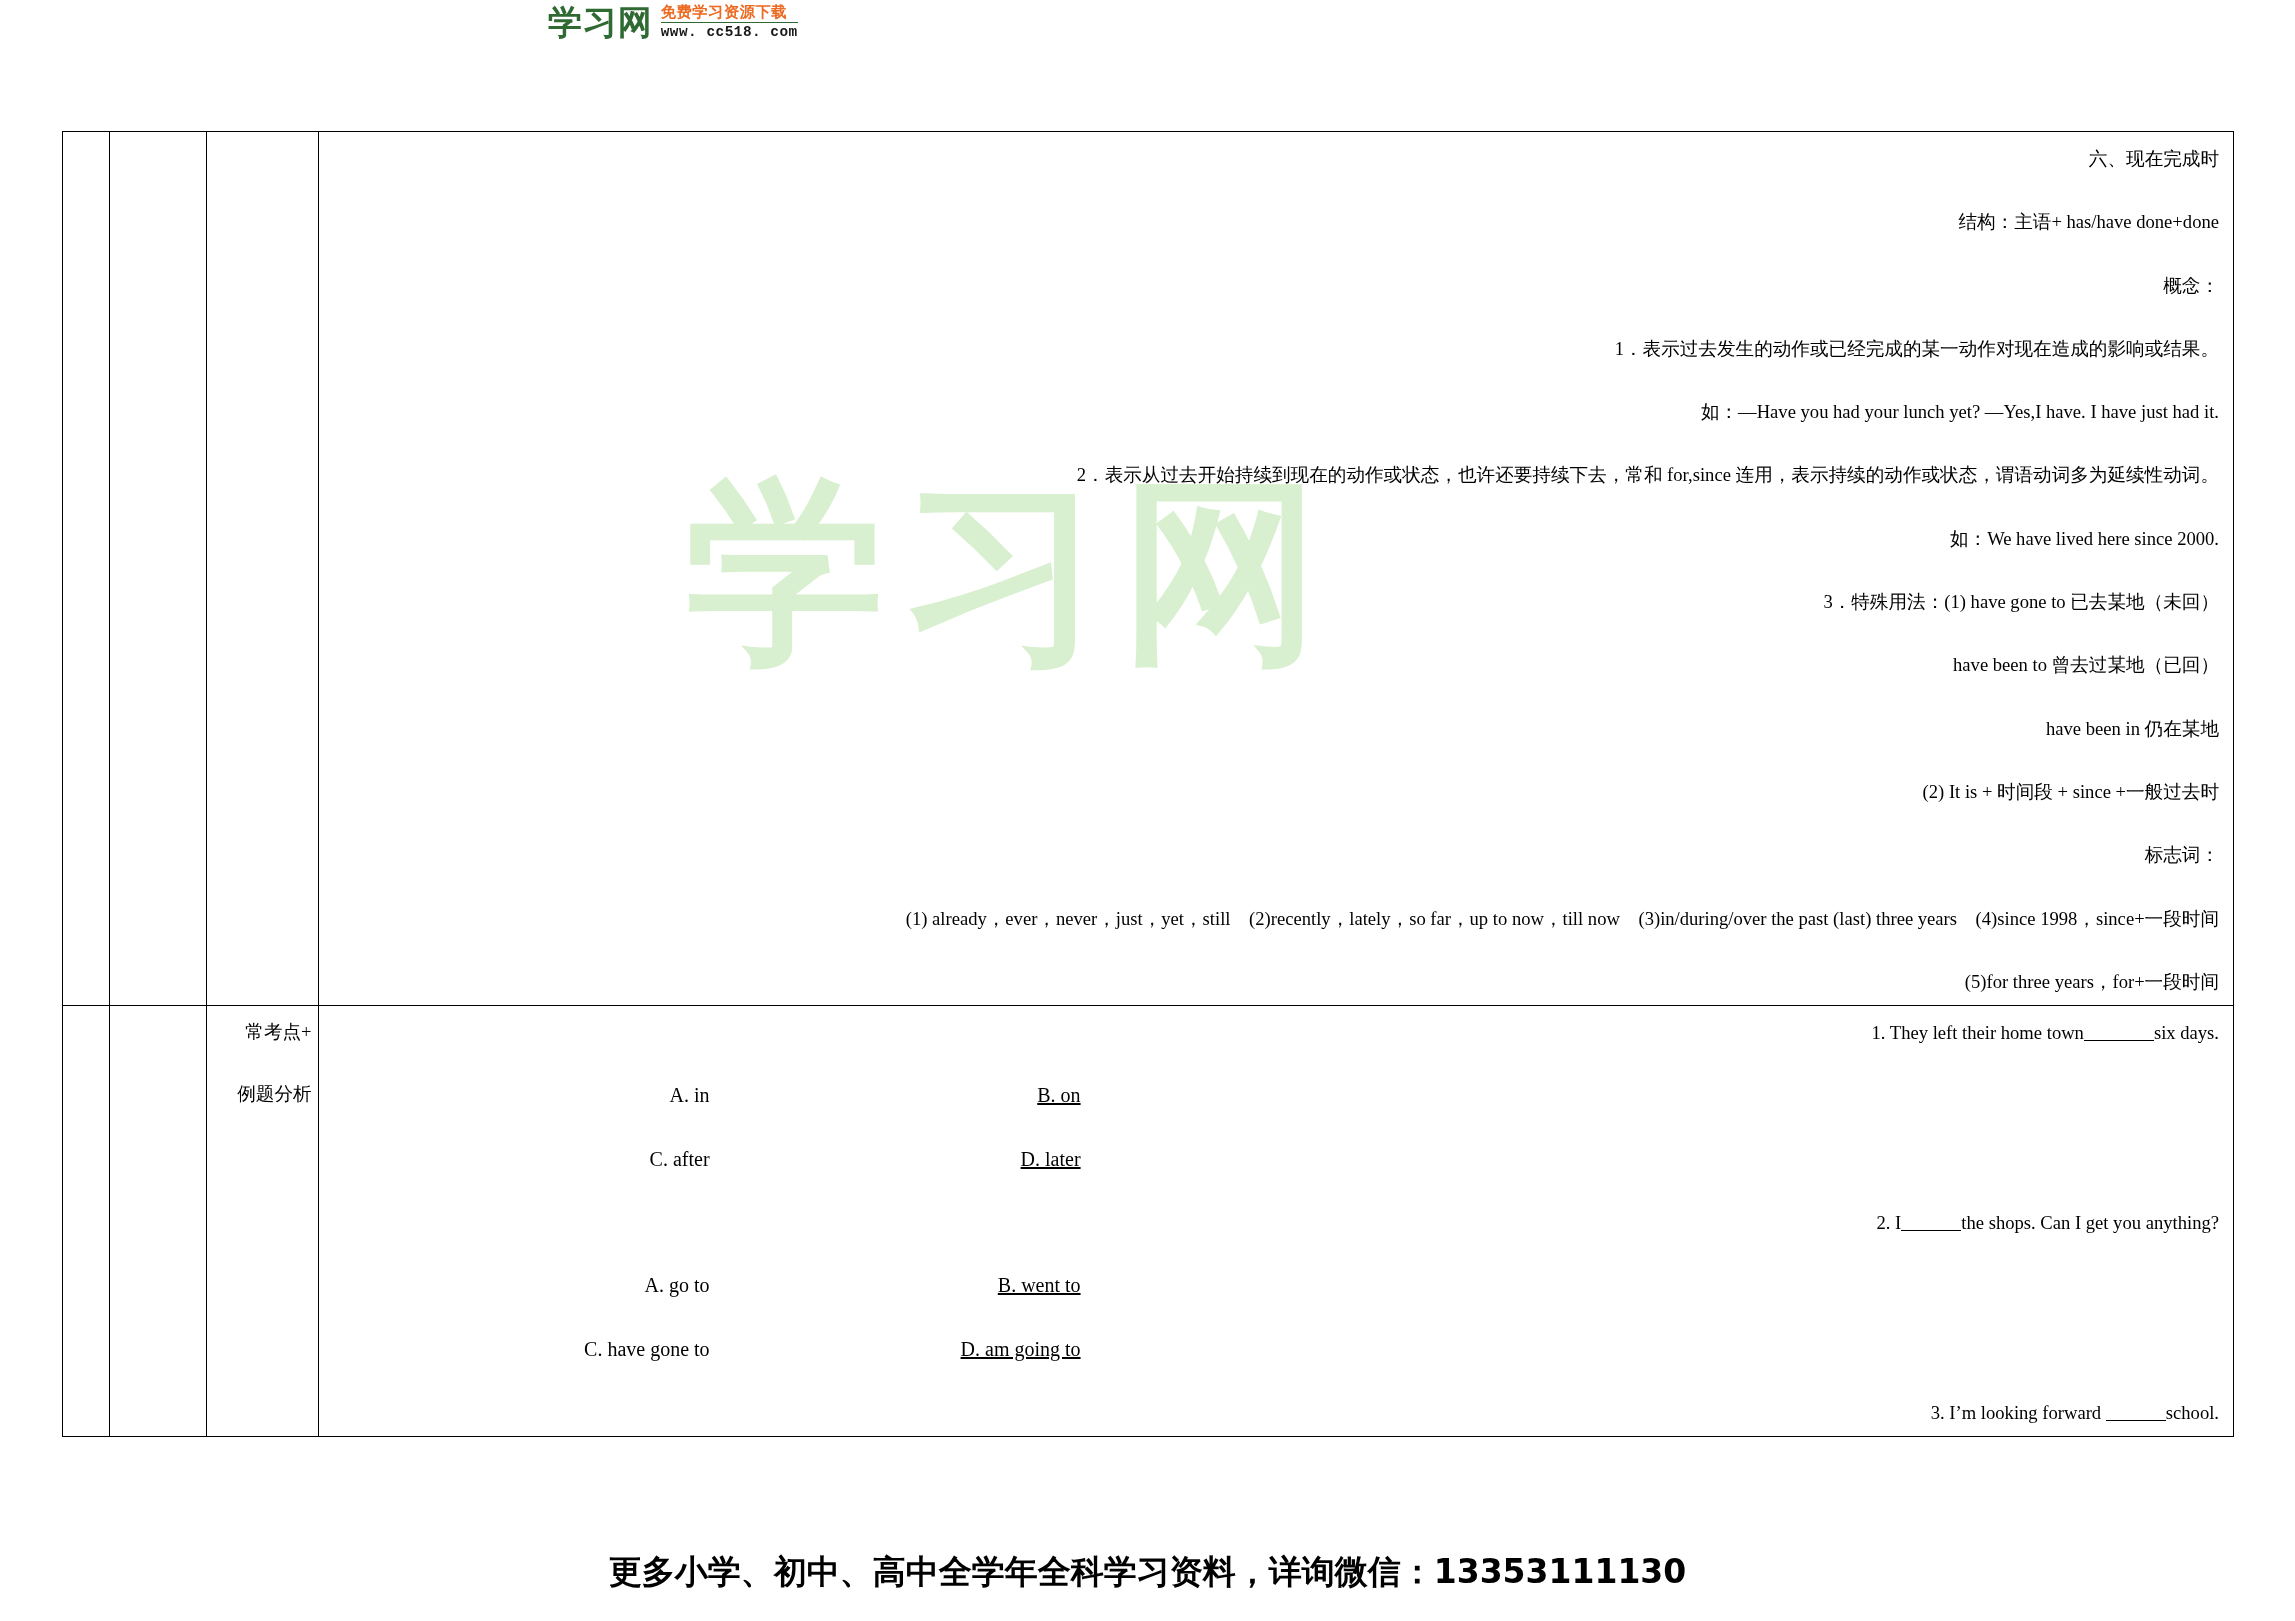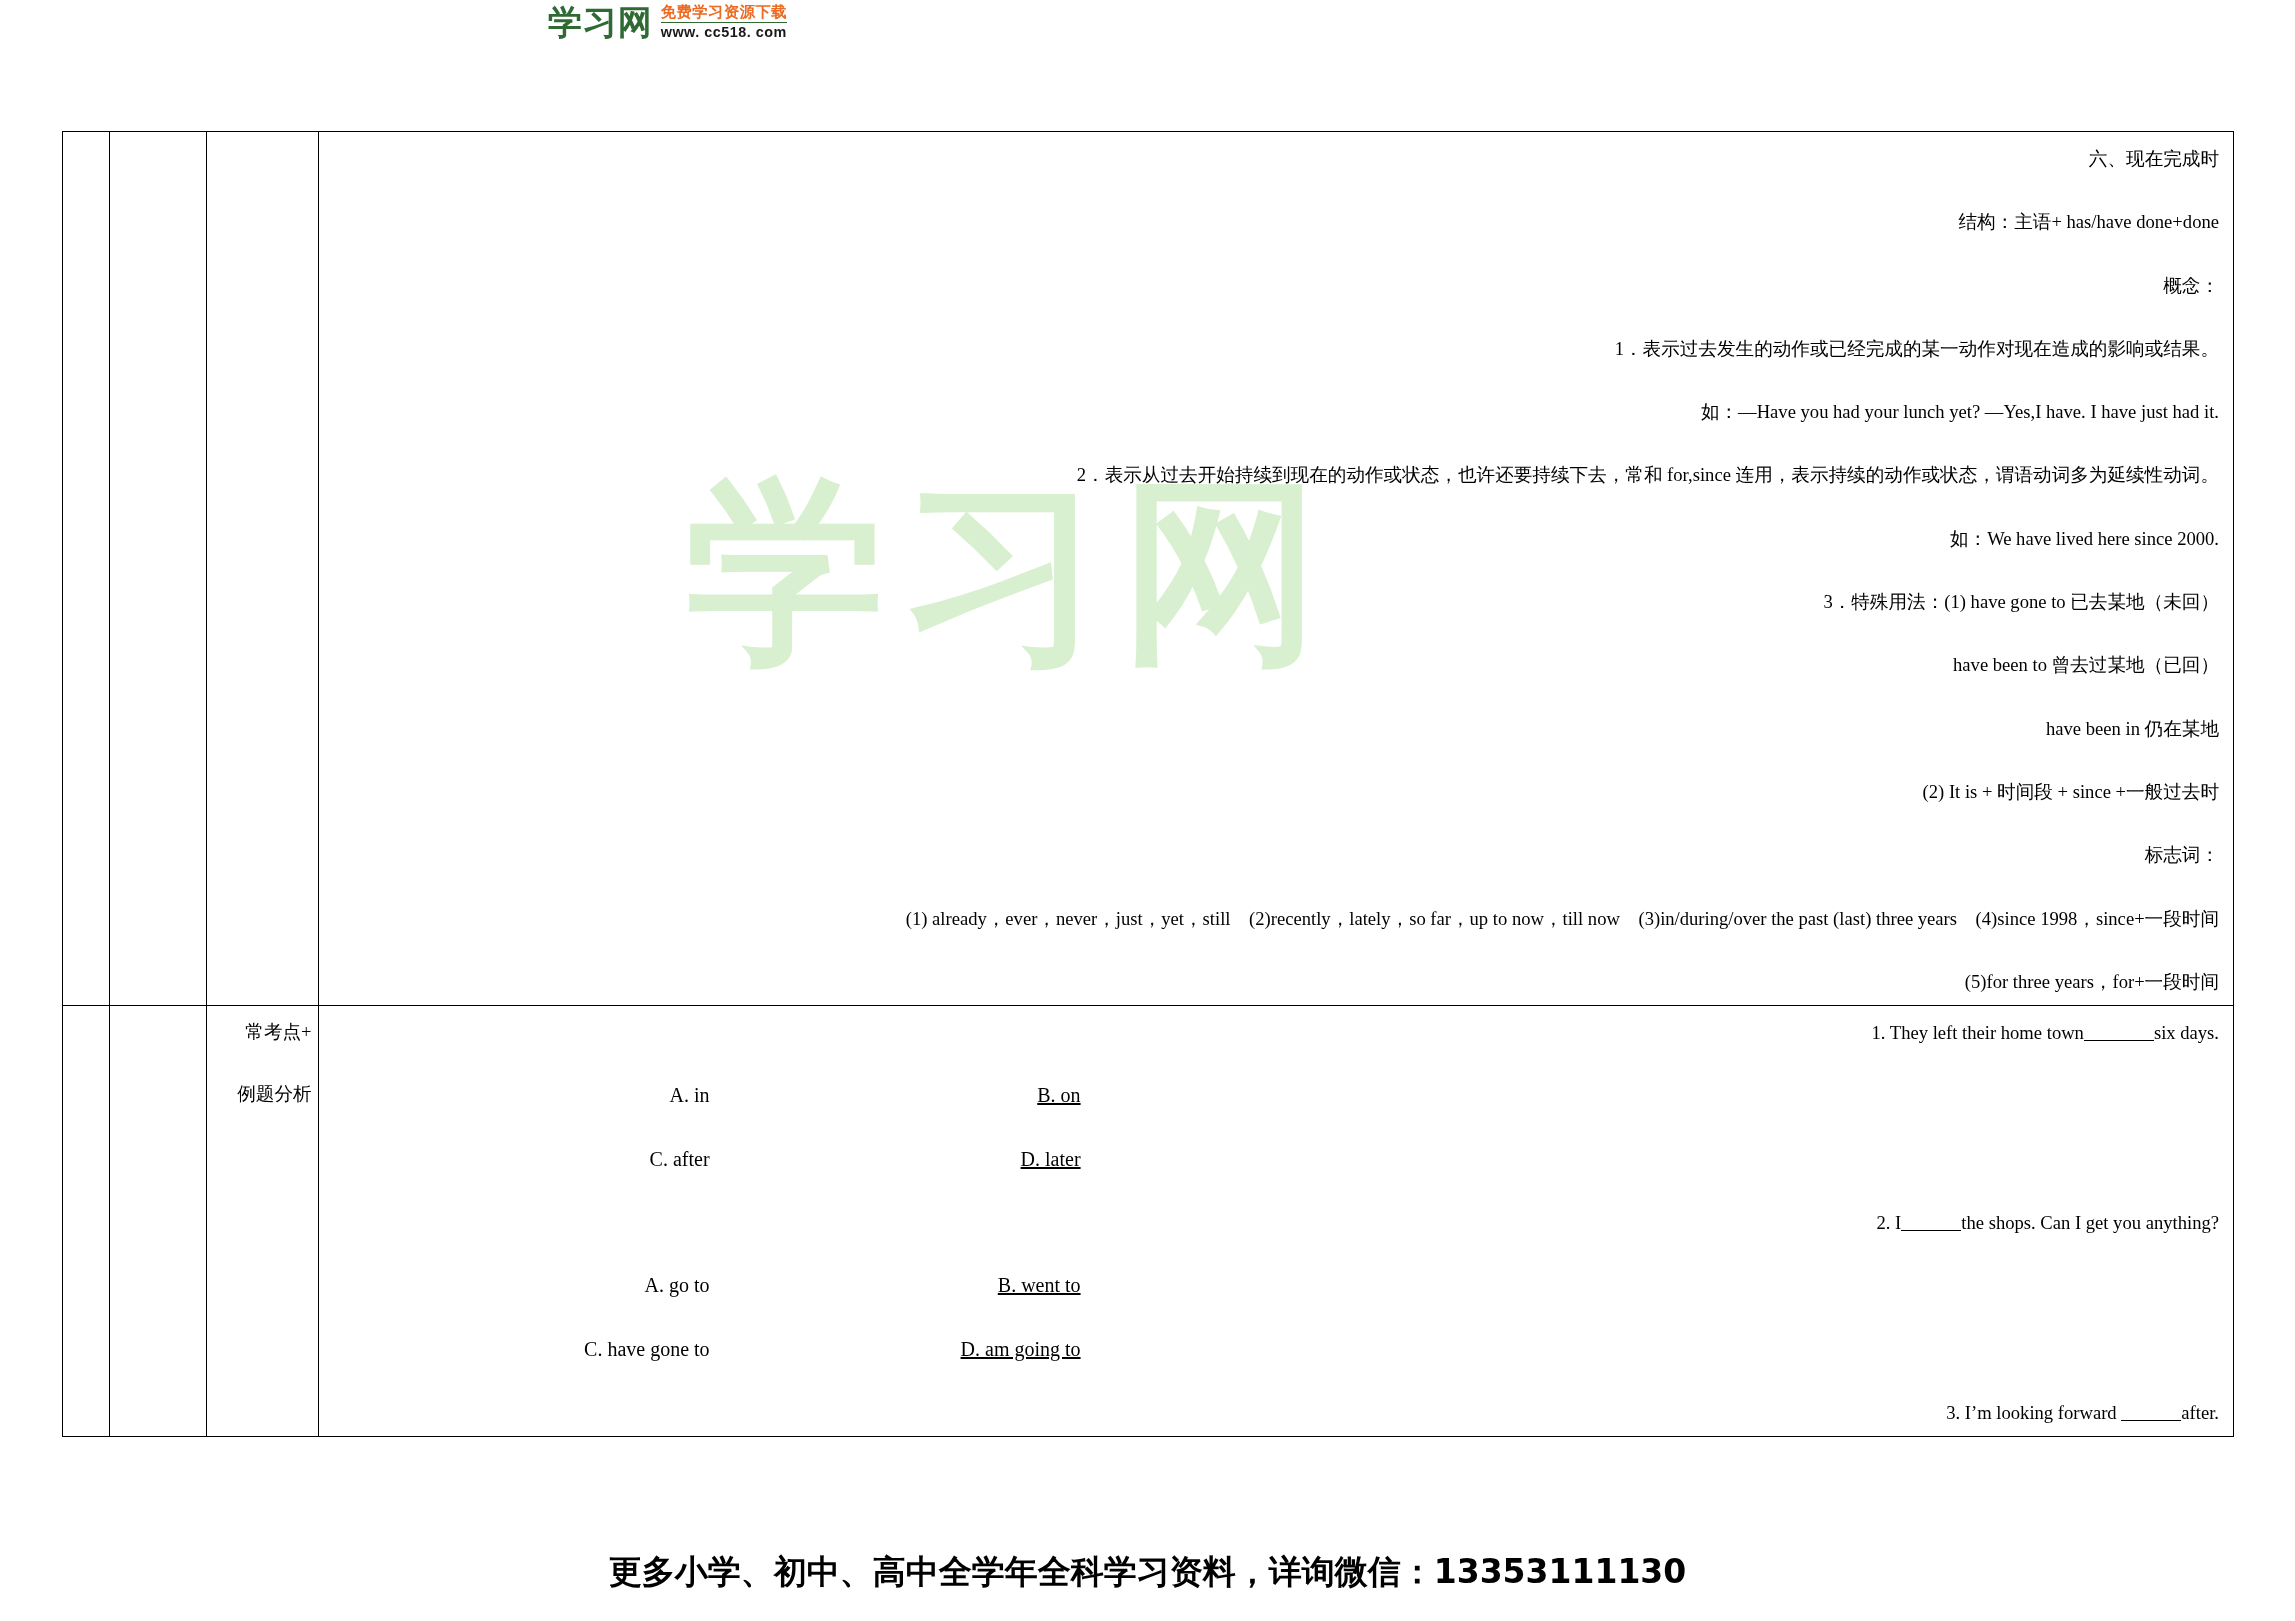--- a/index.html
+++ b/index.html
@@ -52,21 +52,21 @@
     color: #ec6a21;
     letter-spacing: 0.5px;
   }
   .logo-rule {
     height: 1.4px;
     background: #2f6a33;
     width: 100%;
     margin: 0.5px 0 0.9px 0;
   }
   .logo-url {
-    font-family: Liberation Sans, sans-serif;
+    font-family: Liberation Mono, monospace;
     font-weight: bold;
     font-size: 14.4px;
     line-height: 16.7px;
     color: #1a1a1a;
     letter-spacing: 0.5px;
   }
 
   
   .watermark {
     position: absolute;
@@ -262,21 +262,21 @@
         <div class="opt-row">
           <span class="opt-a">A. go to</span>
           <span class="opt-b">B. went to</span>
         </div>
         <div class="opt-row">
           <span class="opt-a">C. have gone to</span>
           <span class="opt-b">D. am going to</span>
         </div>
 
         <div class="ln ind-0">
-          <span>3. I’m looking forward </span><span class="blank-sm"></span><span>after.</span>
+          <span>3. I’m looking forward </span><span class="blank-sm"></span><span>school.</span>
         </div>
 
       </div>
     </td>
   </tr>
 </tbody>
   </table>
 
 <div class="footer">更多小学、初中、高中全学年全科学习资料，详询微信：13353111130</div>
 

